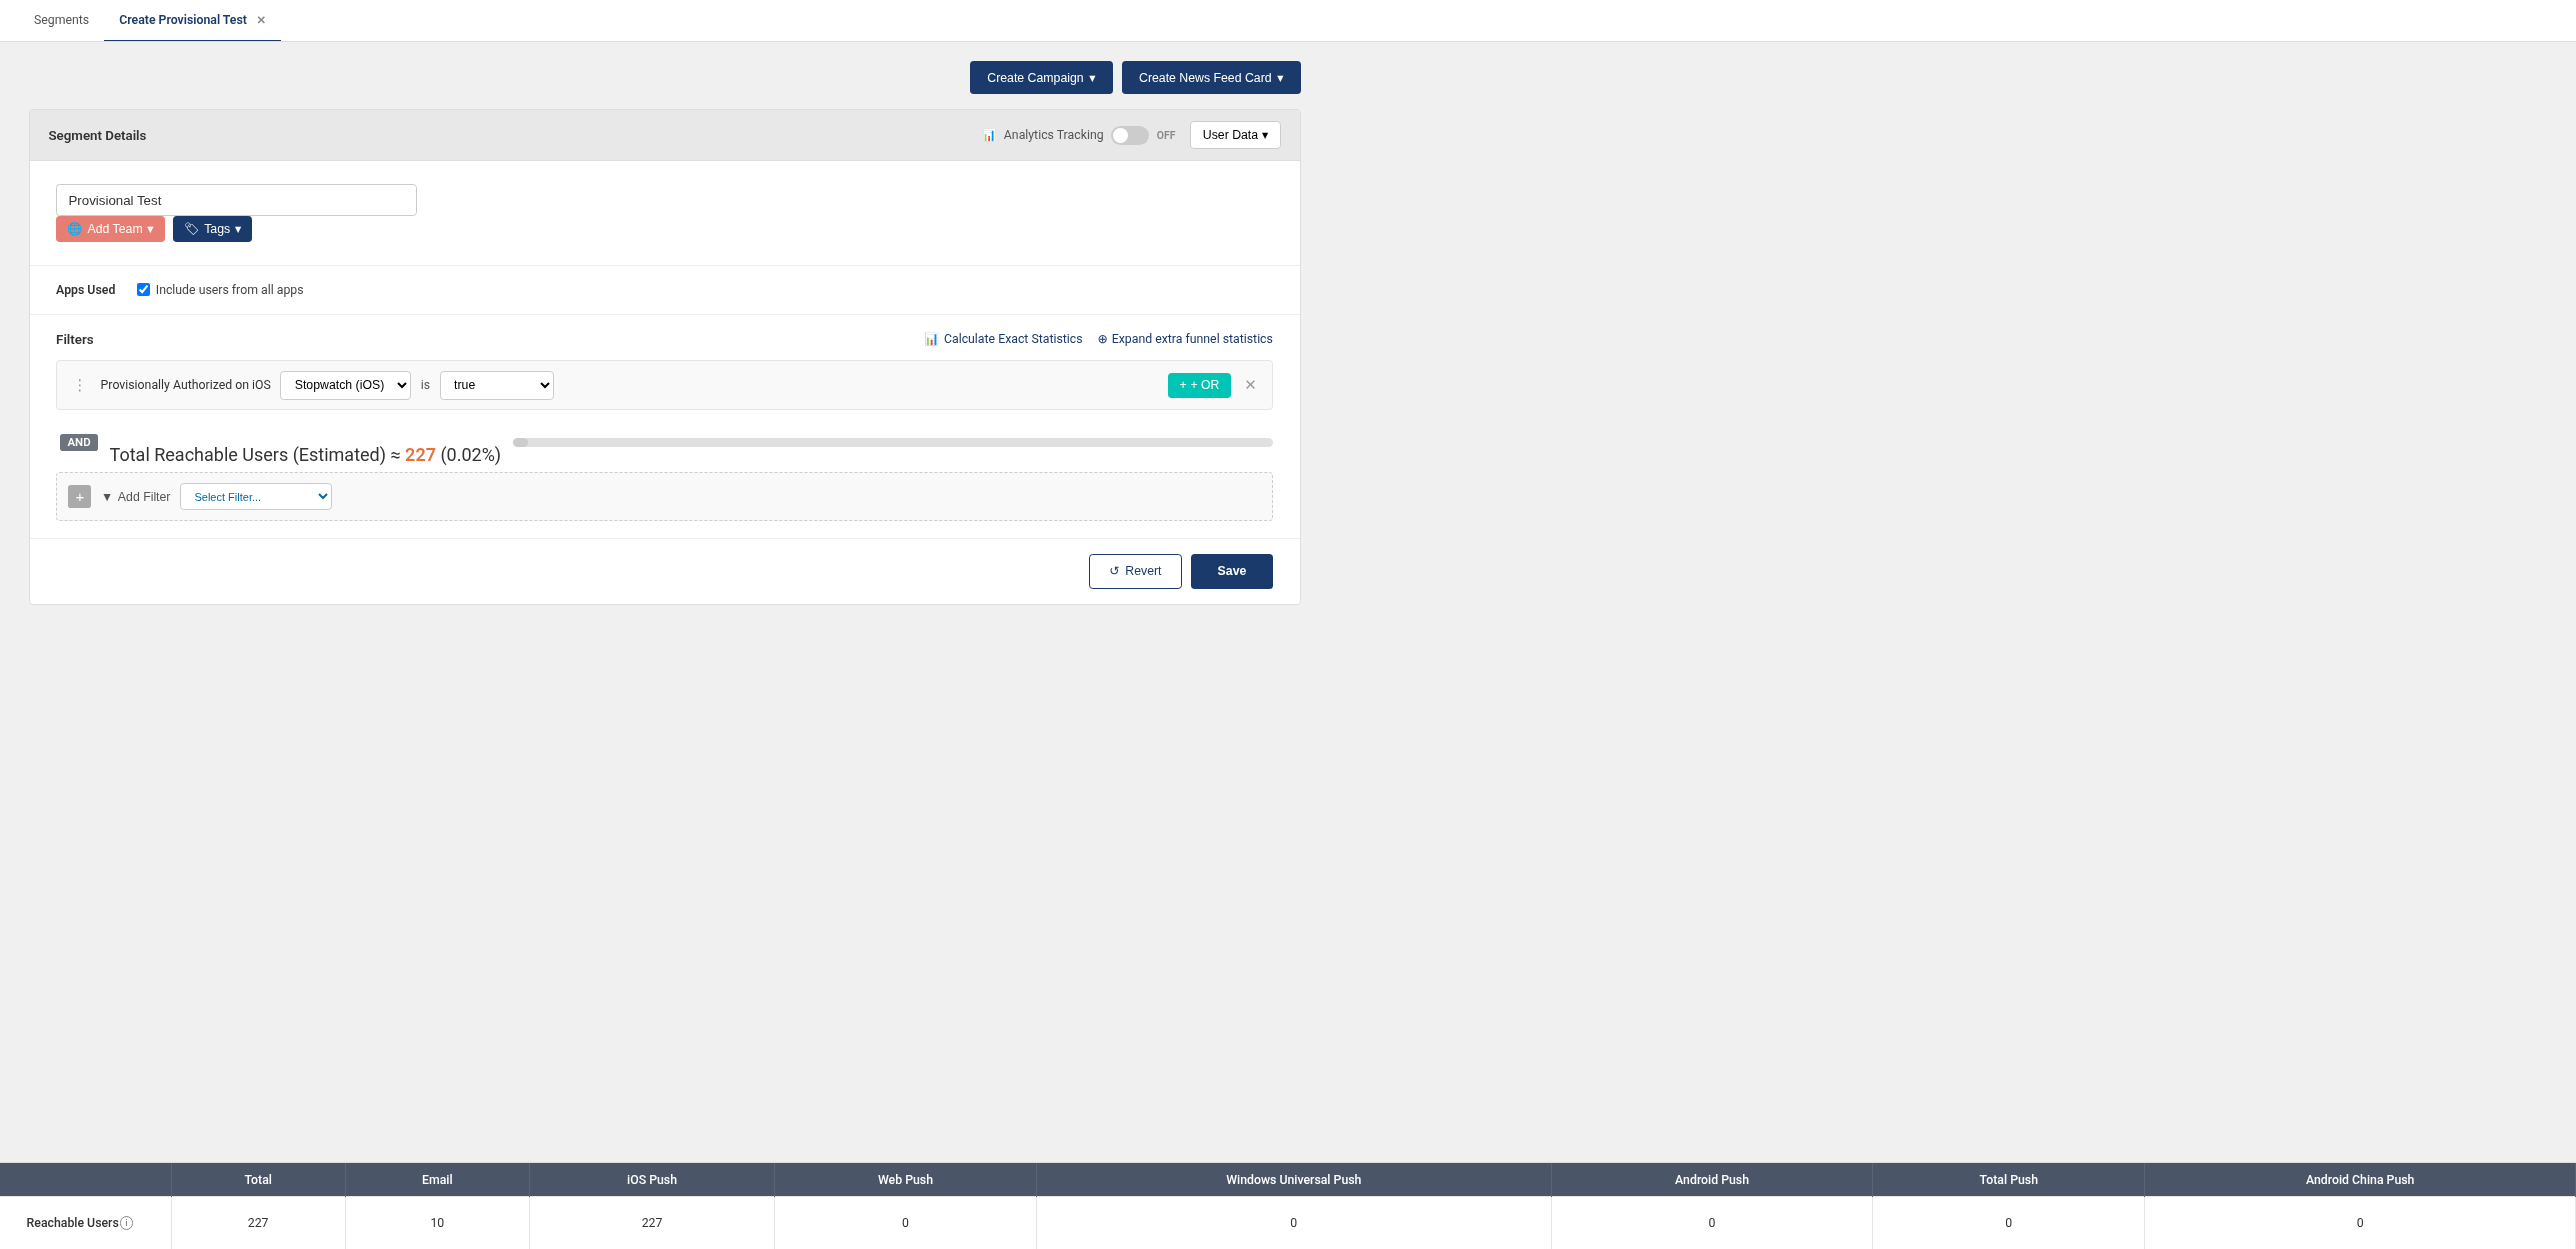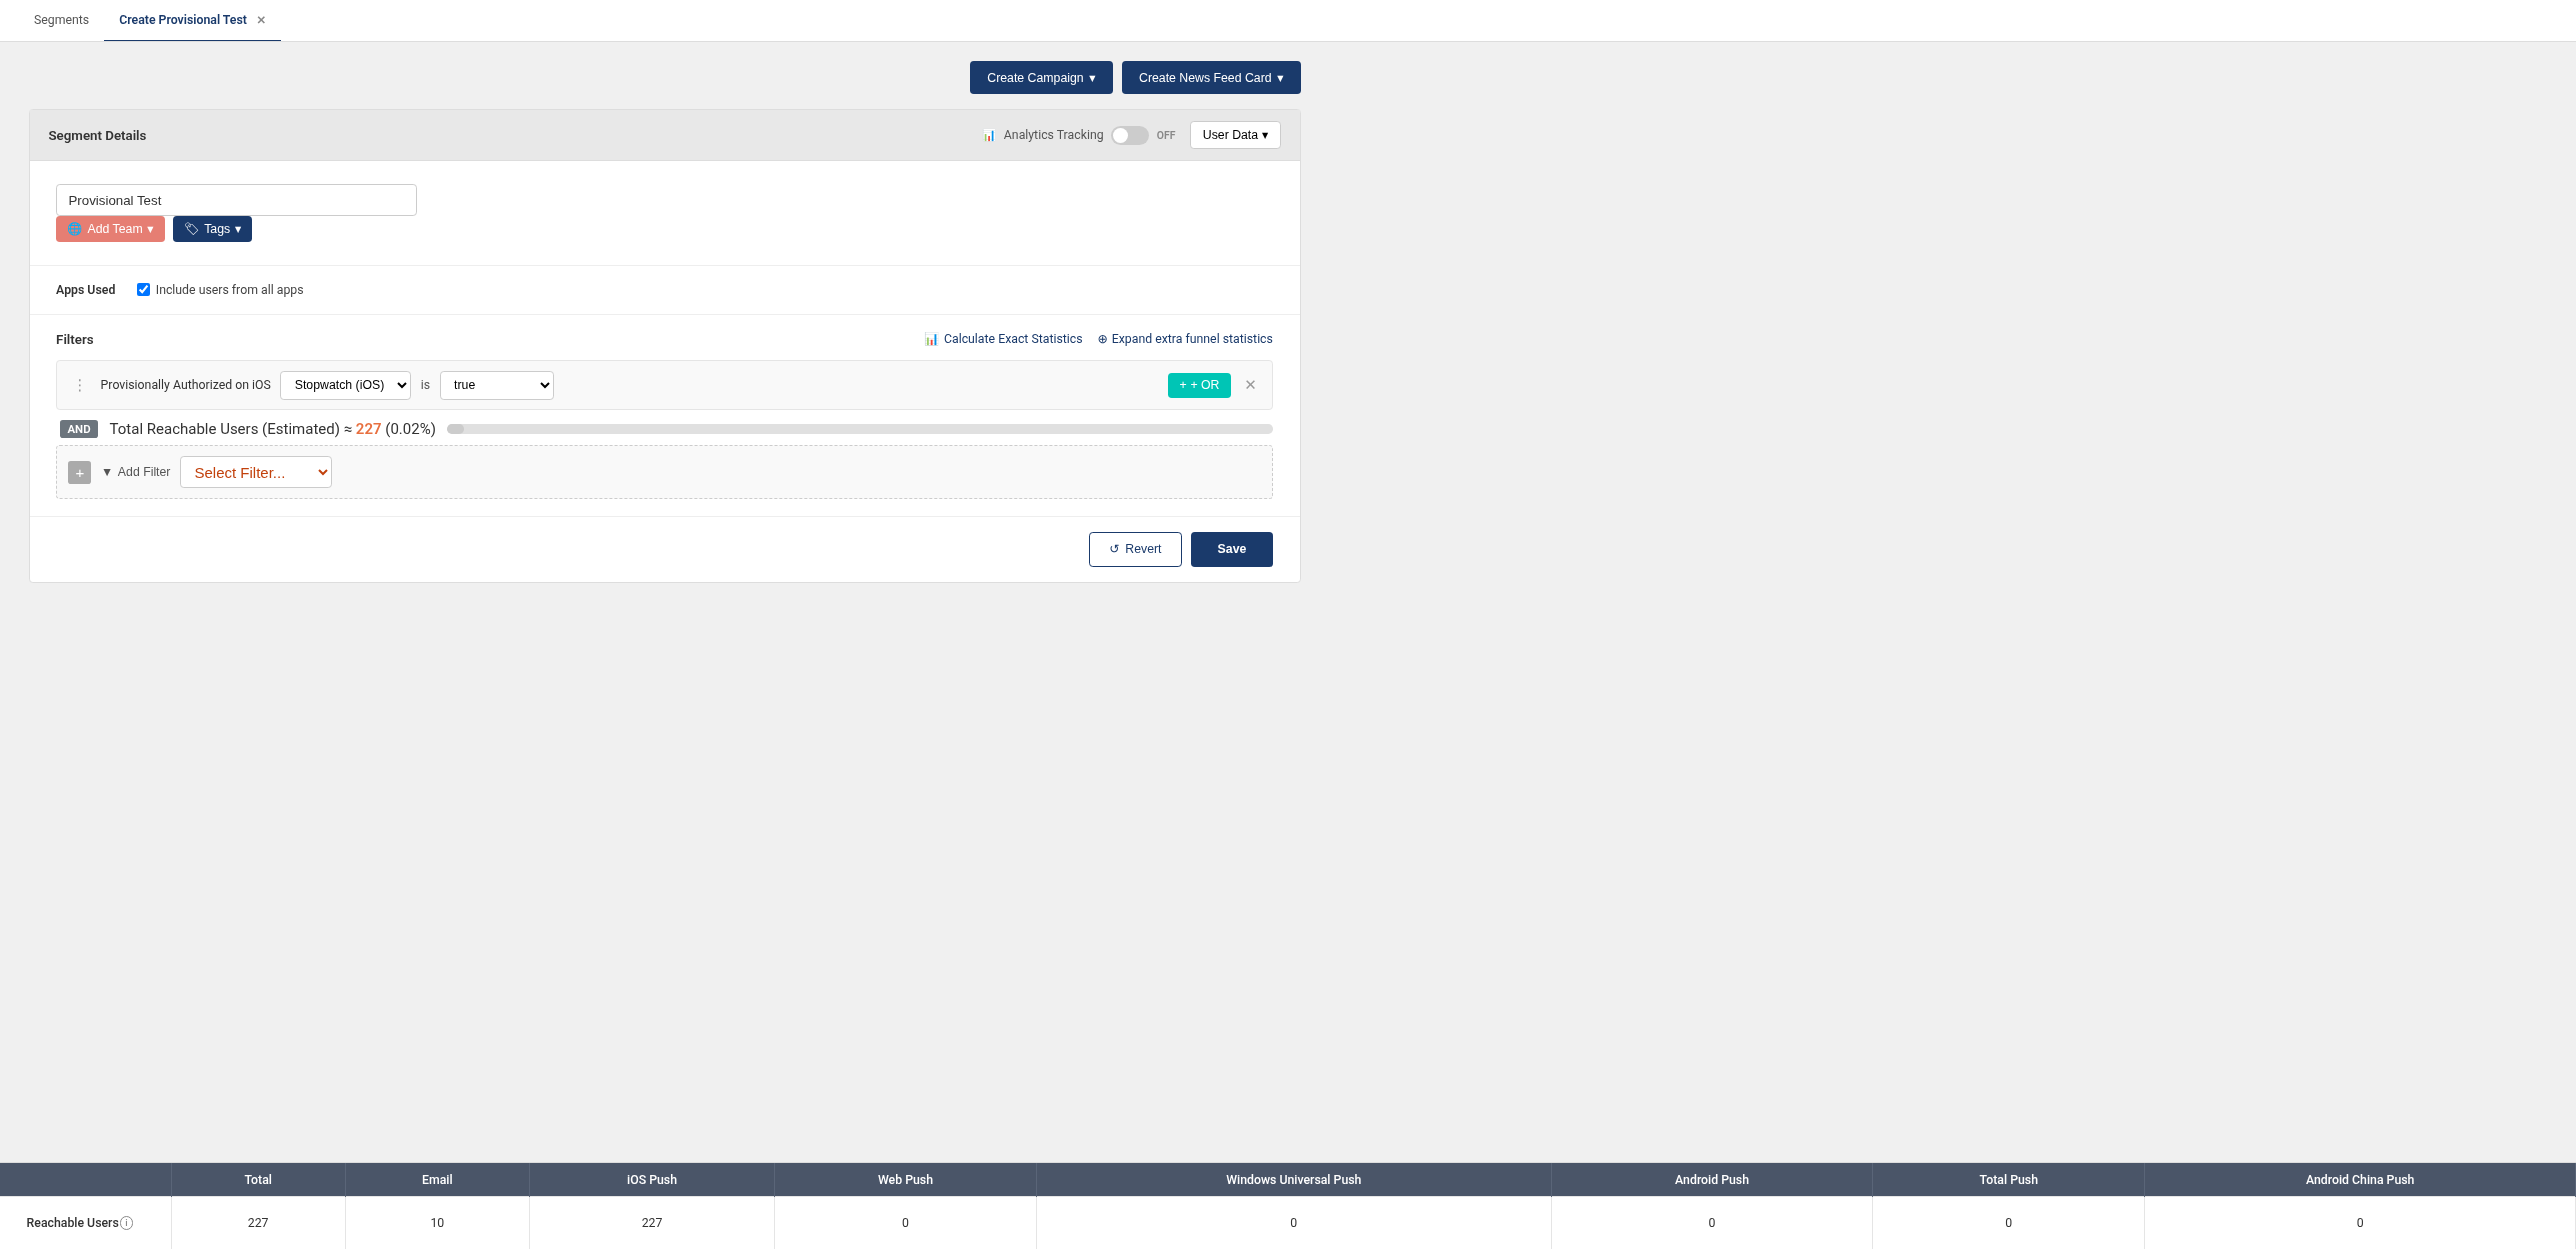--- a/index.html
+++ b/index.html
@@ -339,22 +339,23 @@
     }
     .and-badge {
       background: #6c757d;
       color: #fff;
       border-radius: 2.8px;
       padding: 1.9px 7.6px;
       font-size: 11.4px;
       font-weight: 600;
     }
     .reachable-info {
-      font-size: 15px;
+      font-size: 18px;
       color: #333;
+      margin-top: 24px;
     }
     .reachable-count {
       color: #e87040;
       font-weight: 600;
     }
     .progress-bar-container {
       flex: 1;
       height: 9.5px;
       background: #e0e0e0;
       border-radius: 4.7px;
@@ -398,24 +399,24 @@
       font-size: 12.3px;
       cursor: pointer;
       display: flex;
       align-items: center;
       gap: 4.7px;
     }
     .filter-dropdown {
       border: 0.9px solid #ccc;
       border-radius: 3.8px;
       padding: 5.7px 9.5px;
-      font-size: 15px;
+      font-size: 11px;
       background: #fff;
       min-width: 152px;
-      color: #c2410c;
+      color: #0369a1;
     }
 
     
     .card-footer {
       padding: 15px 26.6px;
       display: flex;
       justify-content: flex-end;
       gap: 9.5px;
       border-top: 0.9px solid #eee;
     }

